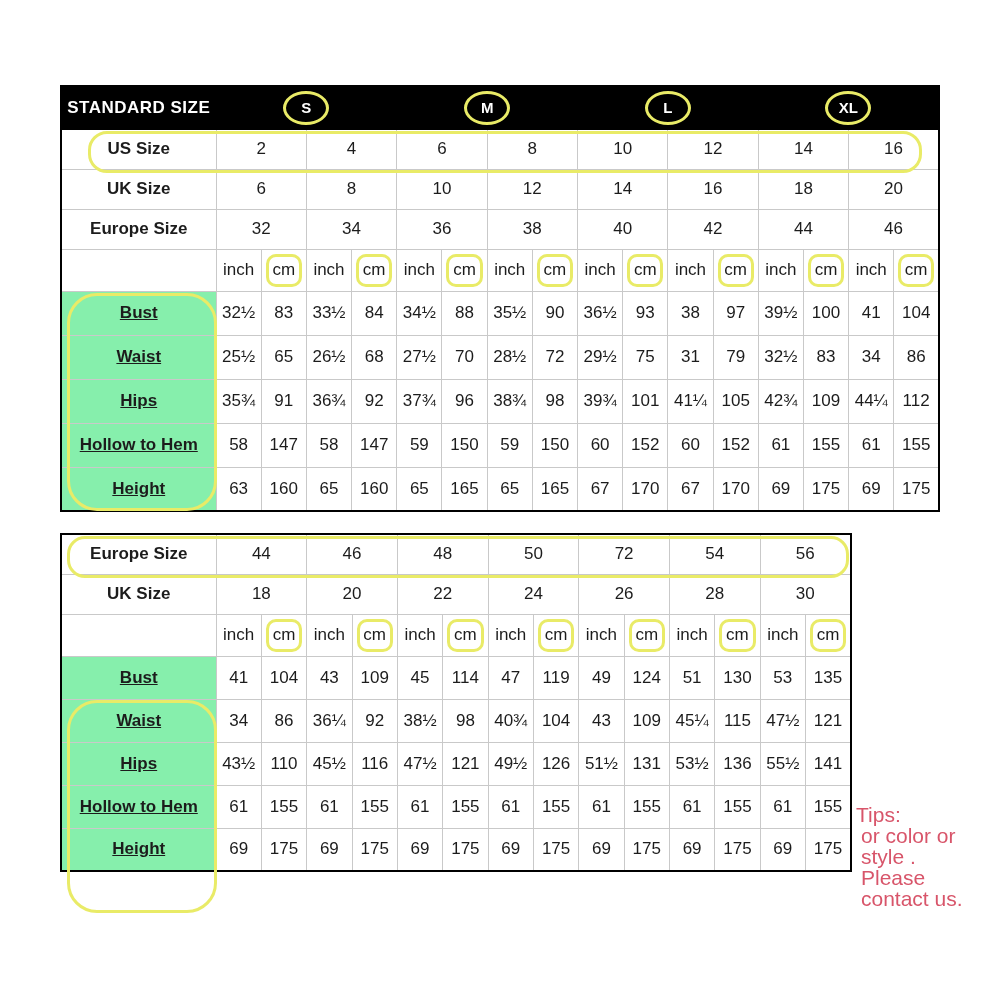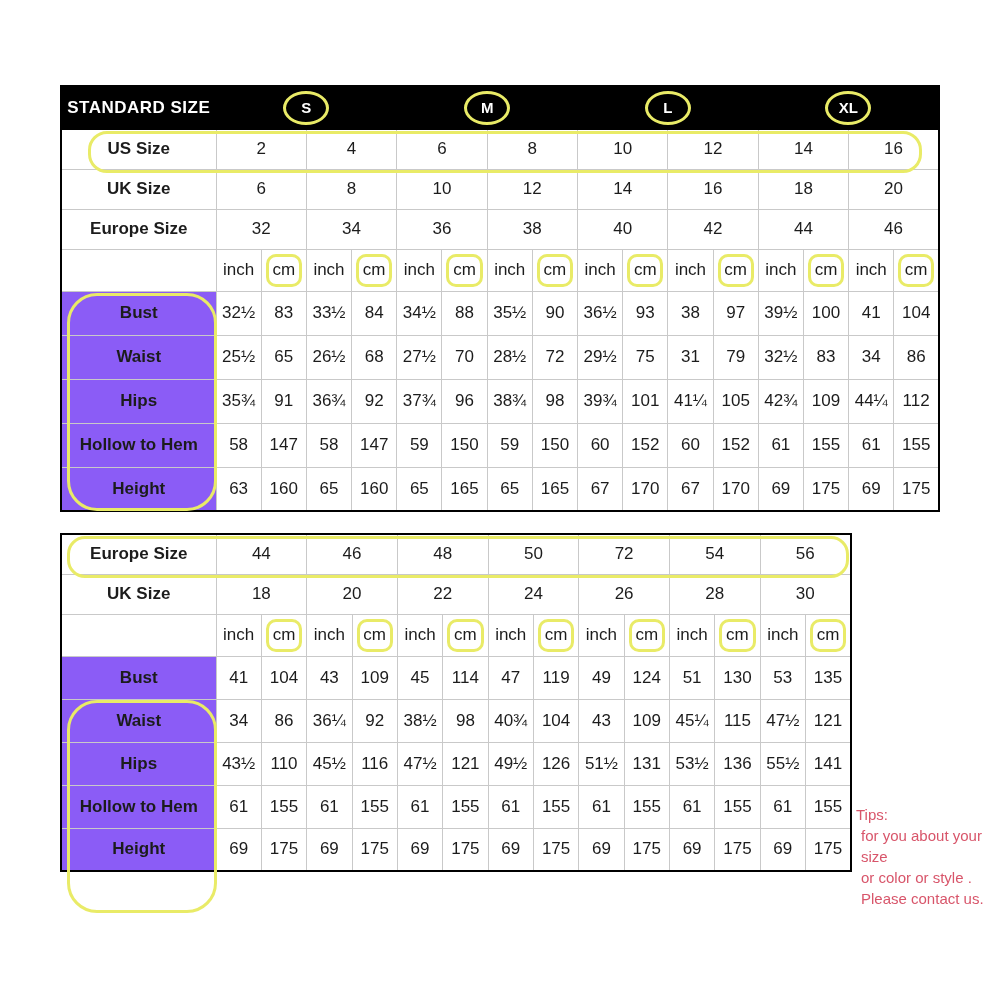--- a/index.html
+++ b/index.html
@@ -14,21 +14,21 @@
   table.size-table{
     border-collapse:collapse;table-layout:fixed;width:100%;
     border:2px solid #000;background:#fff;
   }
   table.size-table col.c-label{width:155px;}
   table.size-table td{
     border:1px solid #c9c9c9;text-align:center;vertical-align:middle;
     font-size:17px;padding:0;overflow:hidden;white-space:nowrap;color:#1c1c1c;
   }
   td.label{font-weight:700;font-size:15px;color:#111;}
-  td.mlabel{background:#8b5cf6;}
+  td.mlabel{background:#86efac;text-decoration:underline;}
   td.unit{font-size:15px;color:#2a2a2a;}
   td.size-num{font-size:16px;}
 
   tr.r-band{height:43px;}
   tr.r-band td{background:#000;border:1px solid #000;color:#fff;}
   td.band-title{text-align:left;padding-left:13px;font-size:16px;letter-spacing:.5px;}
   tr.r-size{height:40px;}
   tr.r-unit{height:42px;margin-top:8px;}
   #std-wrap tr.r-meas{height:44px;}
   #plus-wrap tr.r-meas{height:43px;}
@@ -45,21 +45,21 @@
     border:3px solid #e9eb67;border-radius:10px;pointer-events:none;
   }
   .ov{position:absolute;border:3px solid #e9eb67;pointer-events:none;z-index:5;background:transparent;}
   #ov-us{left:28px;top:46px;width:828px;height:36px;border-radius:19px;}
   #ov-std-labels{left:7px;top:208px;width:144px;height:212px;border-radius:30px;}
   #ov-plus{left:7px;top:3px;width:776px;height:36px;border-radius:18px;}
   #ov-plus-labels{left:7px;top:167px;width:144px;height:207px;border-radius:30px;}
 
   .tips{
     position:absolute;left:856px;top:804px;width:142px;
-    color:#d8556a;font-size:15px;line-height:21px;text-align:left;
+    color:#d8556a;font-size:21px;line-height:21px;text-align:left;
   }
   .tips .tips-line{padding-left:5px;}
 </style>
 </head>
 <body>
 
 <div class="canvas">
 
   <div class="tbl-wrap" id="std-wrap">
     <table class="size-table" id="std-table">
@@ -386,18 +386,17 @@
             <td>175</td>
           </tr>
         </tbody>
       </table>
     <div class="ov" id="ov-plus" style="border-color: rgb(233, 235, 103);"></div>
     <div class="ov" id="ov-plus-labels" style="border-color: rgb(233, 235, 103);"></div>
   </div>
 
   <div class="tips" style="color: rgb(216, 85, 106);">
     <div class="tips-title">Tips:</div>
-    <div class="tips-line">for you about your size</div>
     <div class="tips-line">or color or style .</div>
     <div class="tips-line">Please contact us.</div>
   </div>
 
 </div>
 
 </body></html>

